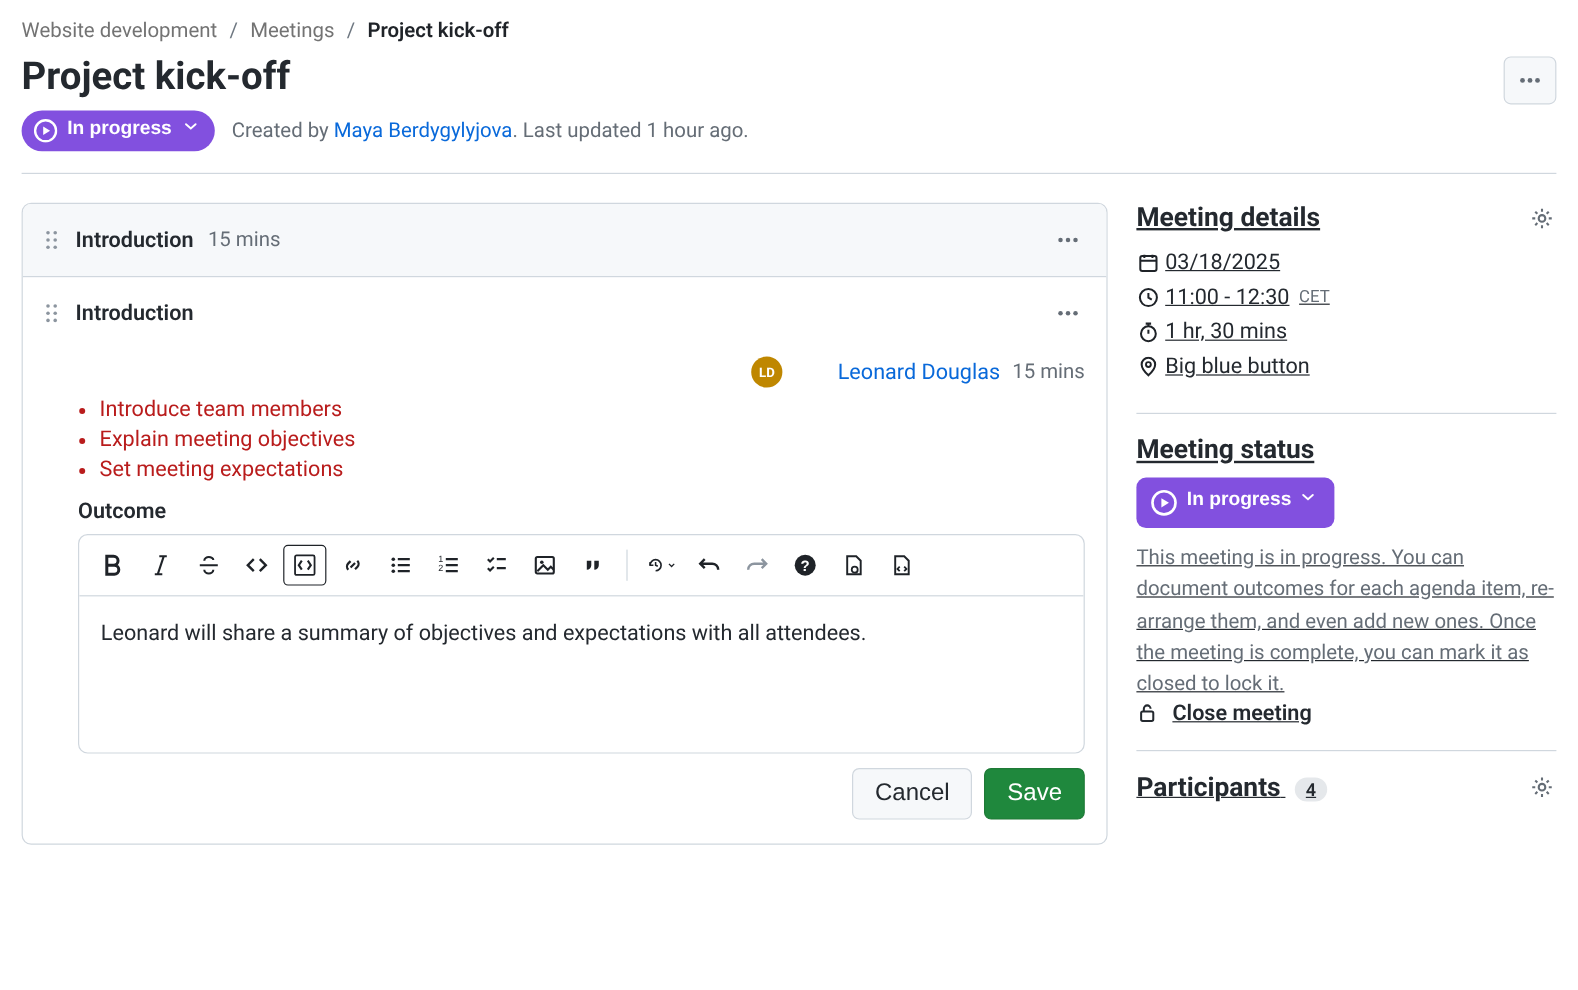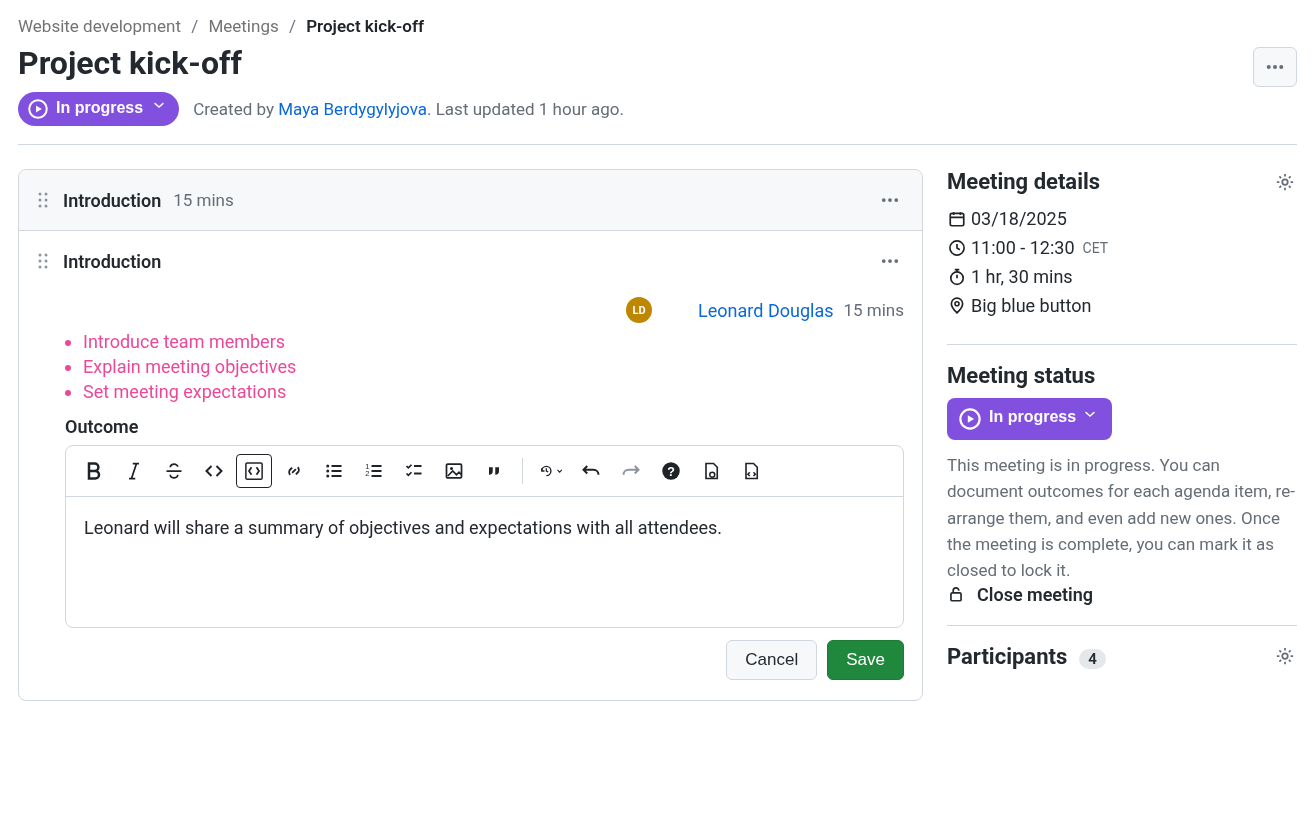--- a/index.html
+++ b/index.html
@@ -36,52 +36,52 @@
     border-radius: 999px; padding: 7px 14px 7px 10px; font-size: 16px;
     cursor: pointer; border: none;
   }
   .status-pill .chev { font-size: 12px; margin-left: 2px; }
   .meta-line { color: #656d76; font-size: 17px; }
   .meta-line .author { color: #0969da; }
 
   
   .columns { display: flex; gap: 24px; margin-top: 24px; align-items: flex-start; }
   .col-main { flex: 1 1 auto; min-width: 0; }
-  .col-side { flex: 0 0 350px; }
+  .col-side { flex: 0 0 350px; text-decoration: underline; }
 
   
   .agenda { border: 1px solid #d0d7de; border-radius: 8px; overflow: hidden; }
   .agenda-section { border-top: 1px solid #d0d7de; }
   .agenda-section:first-child { border-top: none; background: #f6f8fa; }
   .section-head { display: flex; align-items: center; justify-content: space-between; padding: 16px 18px; }
   .section-head-left { display: flex; align-items: center; gap: 12px; }
   .drag-handle { color: #8c959f; display: inline-flex; width: 14px; }
   .sec-title { font-weight: 600; font-size: 18px; }
   .sec-dur { color: #656d76; font-size: 17px; }
   .kebab-plain { background: none; border: none; cursor: pointer; color: #656d76; padding: 4px; display: inline-flex; }
 
   .section-body { padding: 0 18px 20px 46px; }
   .presenter-row { display: flex; align-items: center; gap: 10px; margin: 6px 0 8px; justify-content: flex-end; }
   .avatar { width: 26px; height: 26px; border-radius: 50%; background: #bf8700; color: #fff; font-size: 11px; font-weight: 700; display: inline-flex; align-items: center; justify-content: center; }
   .presenter-name { color: #0969da; font-size: 18px; margin-left: 36px; }
   .presenter-dur { color: #656d76; font-size: 17px; }
   .bullet-list { margin: 6px 0 14px 18px; padding: 0; }
-  .bullet-list li { color: #ec4899; font-size: 18px; margin: 4px 0; list-style: disc; }
+  .bullet-list li { color: #b91c1c; font-size: 18px; margin: 4px 0; list-style: disc; }
   .outcome-label { font-weight: 600; font-size: 18px; margin-bottom: 8px; }
 
   
   .editor-wrap { border: 1px solid #d0d7de; border-radius: 8px; overflow: hidden; }
   .toolbar { display: flex; align-items: center; gap: 4px; padding: 8px 10px; border-bottom: 1px solid #d0d7de; }
   .toolbar .tbtn { width: 36px; height: 34px; border: none; background: none; border-radius: 4px; display: inline-flex; align-items: center; justify-content: center; cursor: pointer; color: #1f2328; }
   .toolbar .tbtn.active { border: 1px solid #1f2328; }
   .toolbar .tbtn.disabled { color: #8c959f; cursor: default; }
   .toolbar .divider { width: 1px; height: 26px; background: #d0d7de; margin: 0 6px; }
   .editor-area { min-height: 130px; padding: 20px 18px; font-size: 18px; outline: none; }
   .editor-actions { display: flex; justify-content: flex-end; gap: 10px; margin-top: 12px; }
-  .btn { border-radius: 6px; padding: 9px 18px; font-size: 17px; font-weight: 500; cursor: pointer; display: inline-flex; align-items: center; }
+  .btn { border-radius: 6px; padding: 9px 18px; font-size: 20px; font-weight: 500; cursor: pointer; display: inline-flex; align-items: center; }
   .btn-default { background: #f6f8fa; border: 1px solid #d0d7de; color: #24292f; }
   .btn-primary { background: #1f883d; border: 1px solid #1f7a37; color: #fff; }
 
   
   .side-section { border-bottom: 1px solid #d0d7de; padding-bottom: 20px; margin-bottom: 18px; }
   .side-head { display: flex; align-items: center; justify-content: space-between; margin-bottom: 14px; }
   .side-title { font-size: 22px; font-weight: 700; }
   .gear-btn { background: none; border: none; cursor: pointer; color: #656d76; padding: 2px; display: inline-flex; }
   .detail-row { display: flex; align-items: center; gap: 4px; font-size: 18px; margin: 8px 0; }
   .detail-row .lead-ico { width: 20px; height: 20px; display: inline-flex; align-items: center; justify-content: center; color: #1f2328; flex-shrink:0; }

